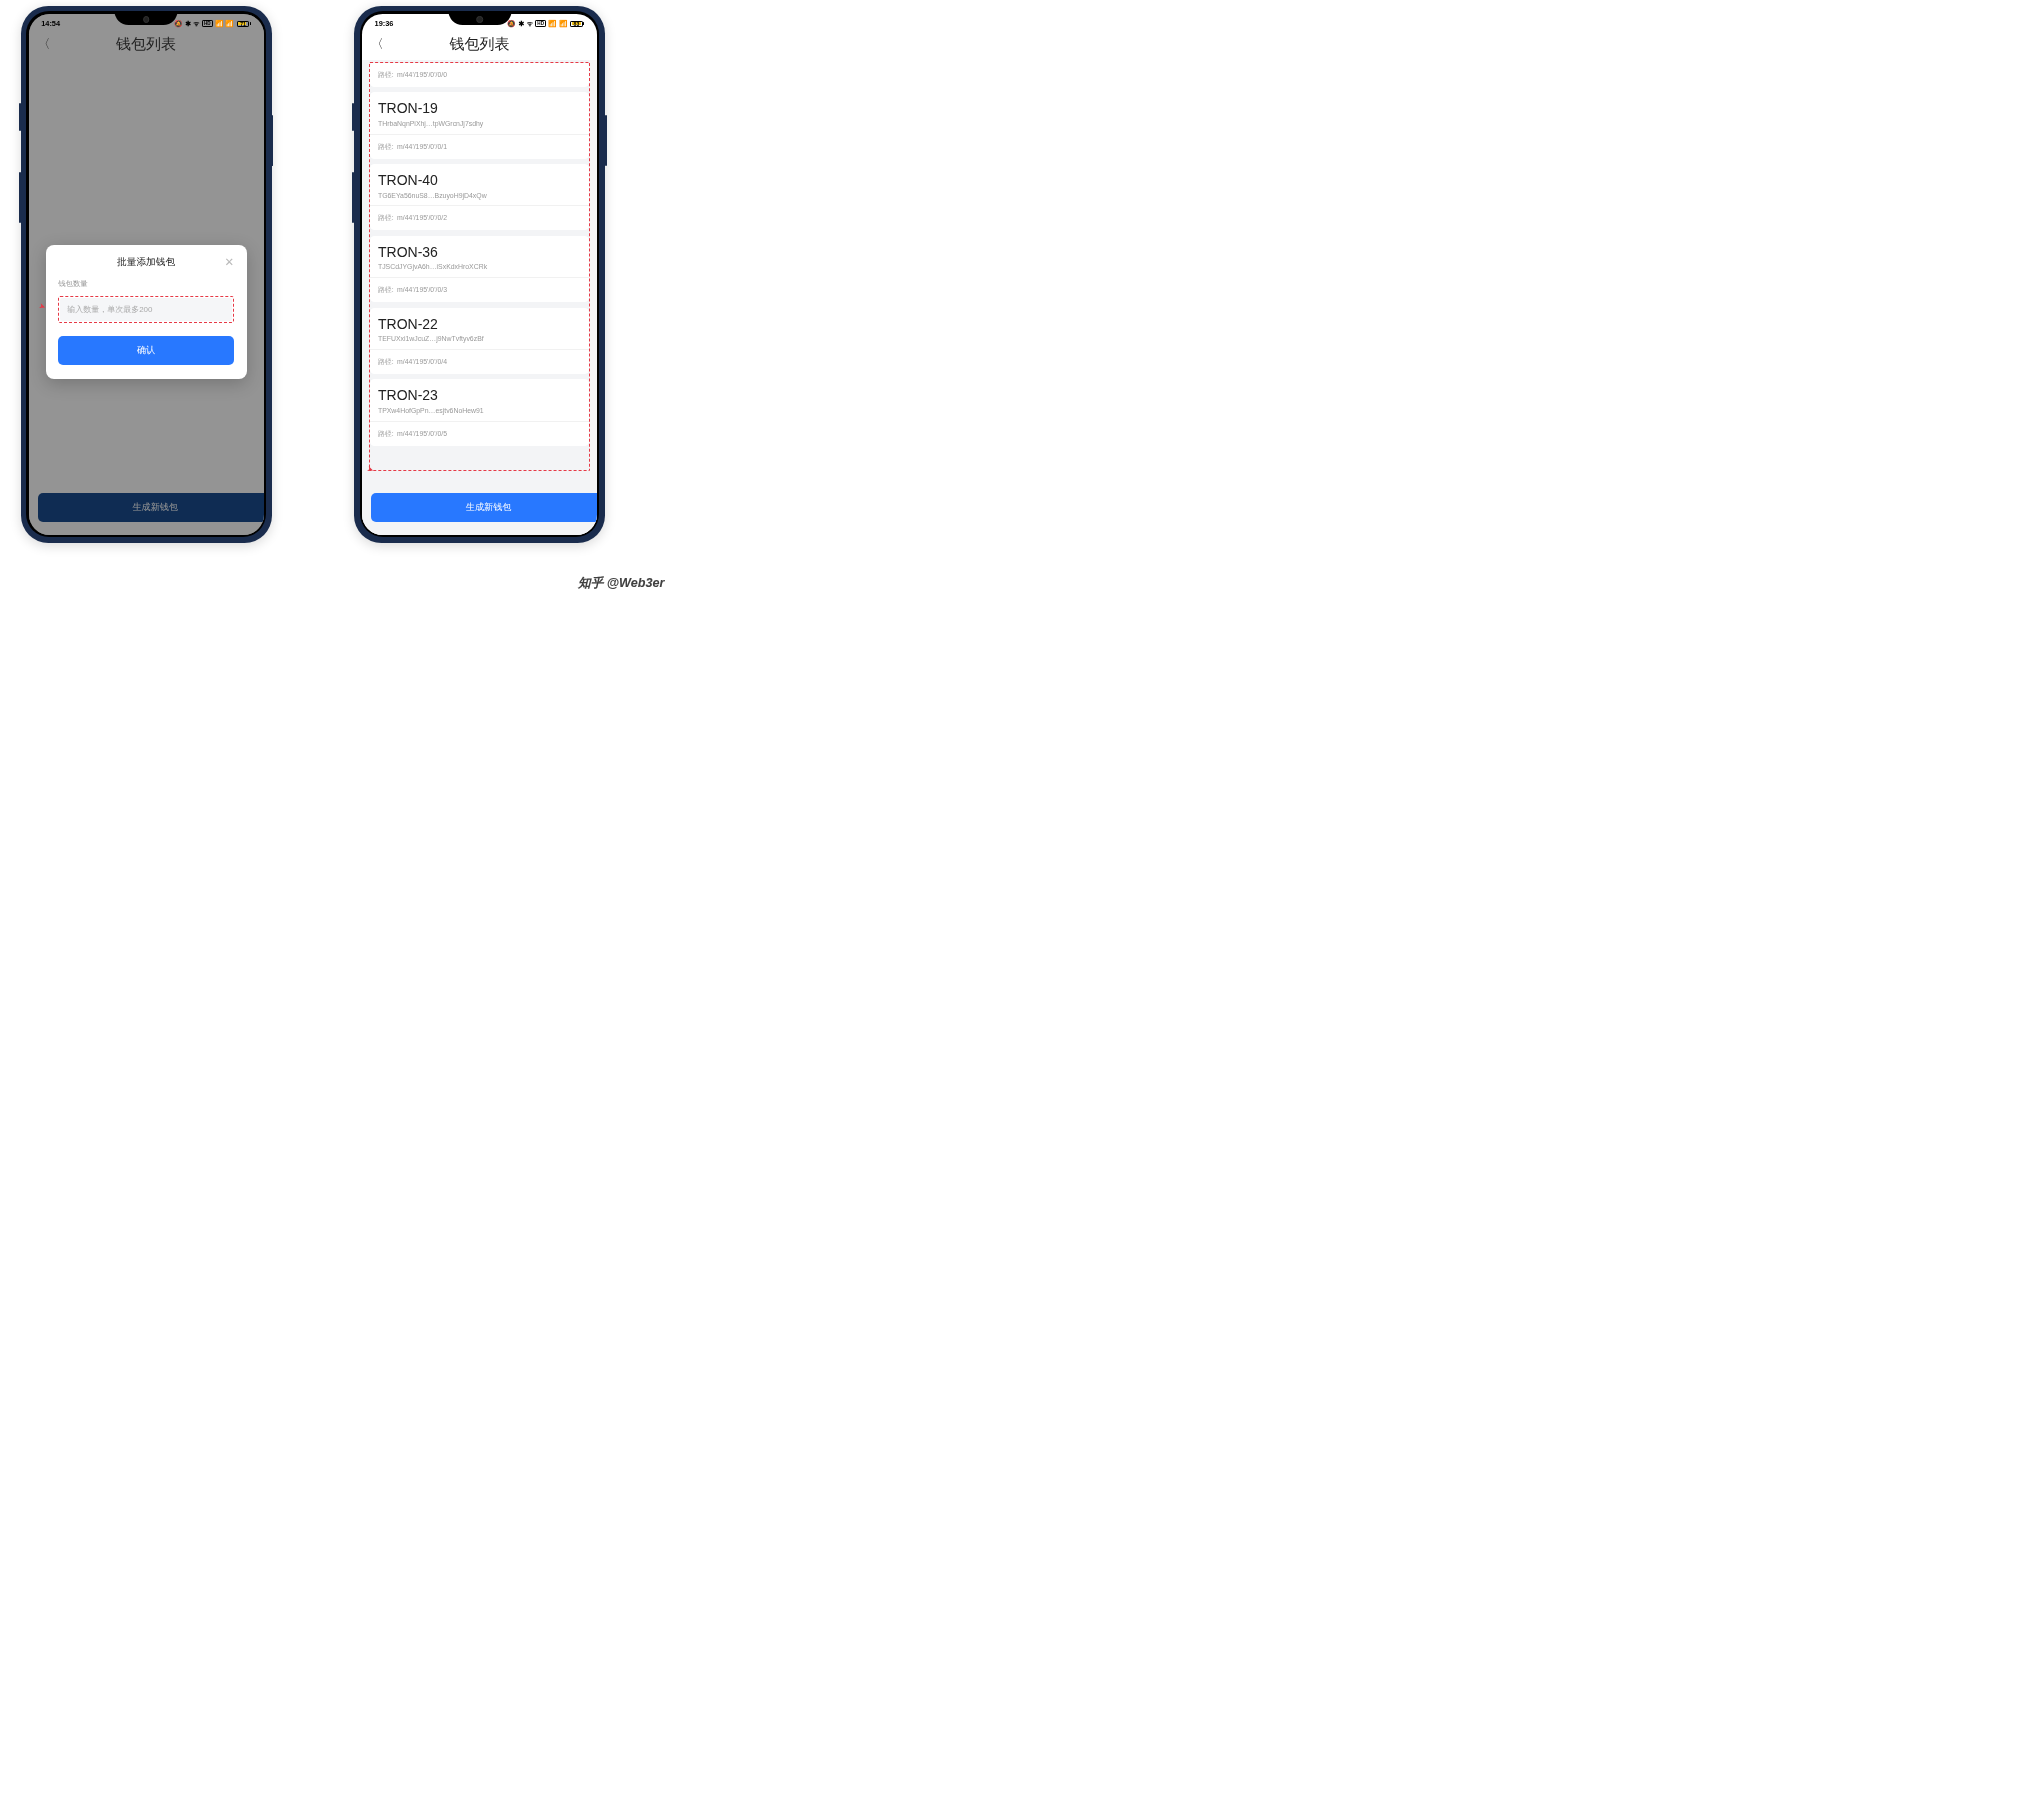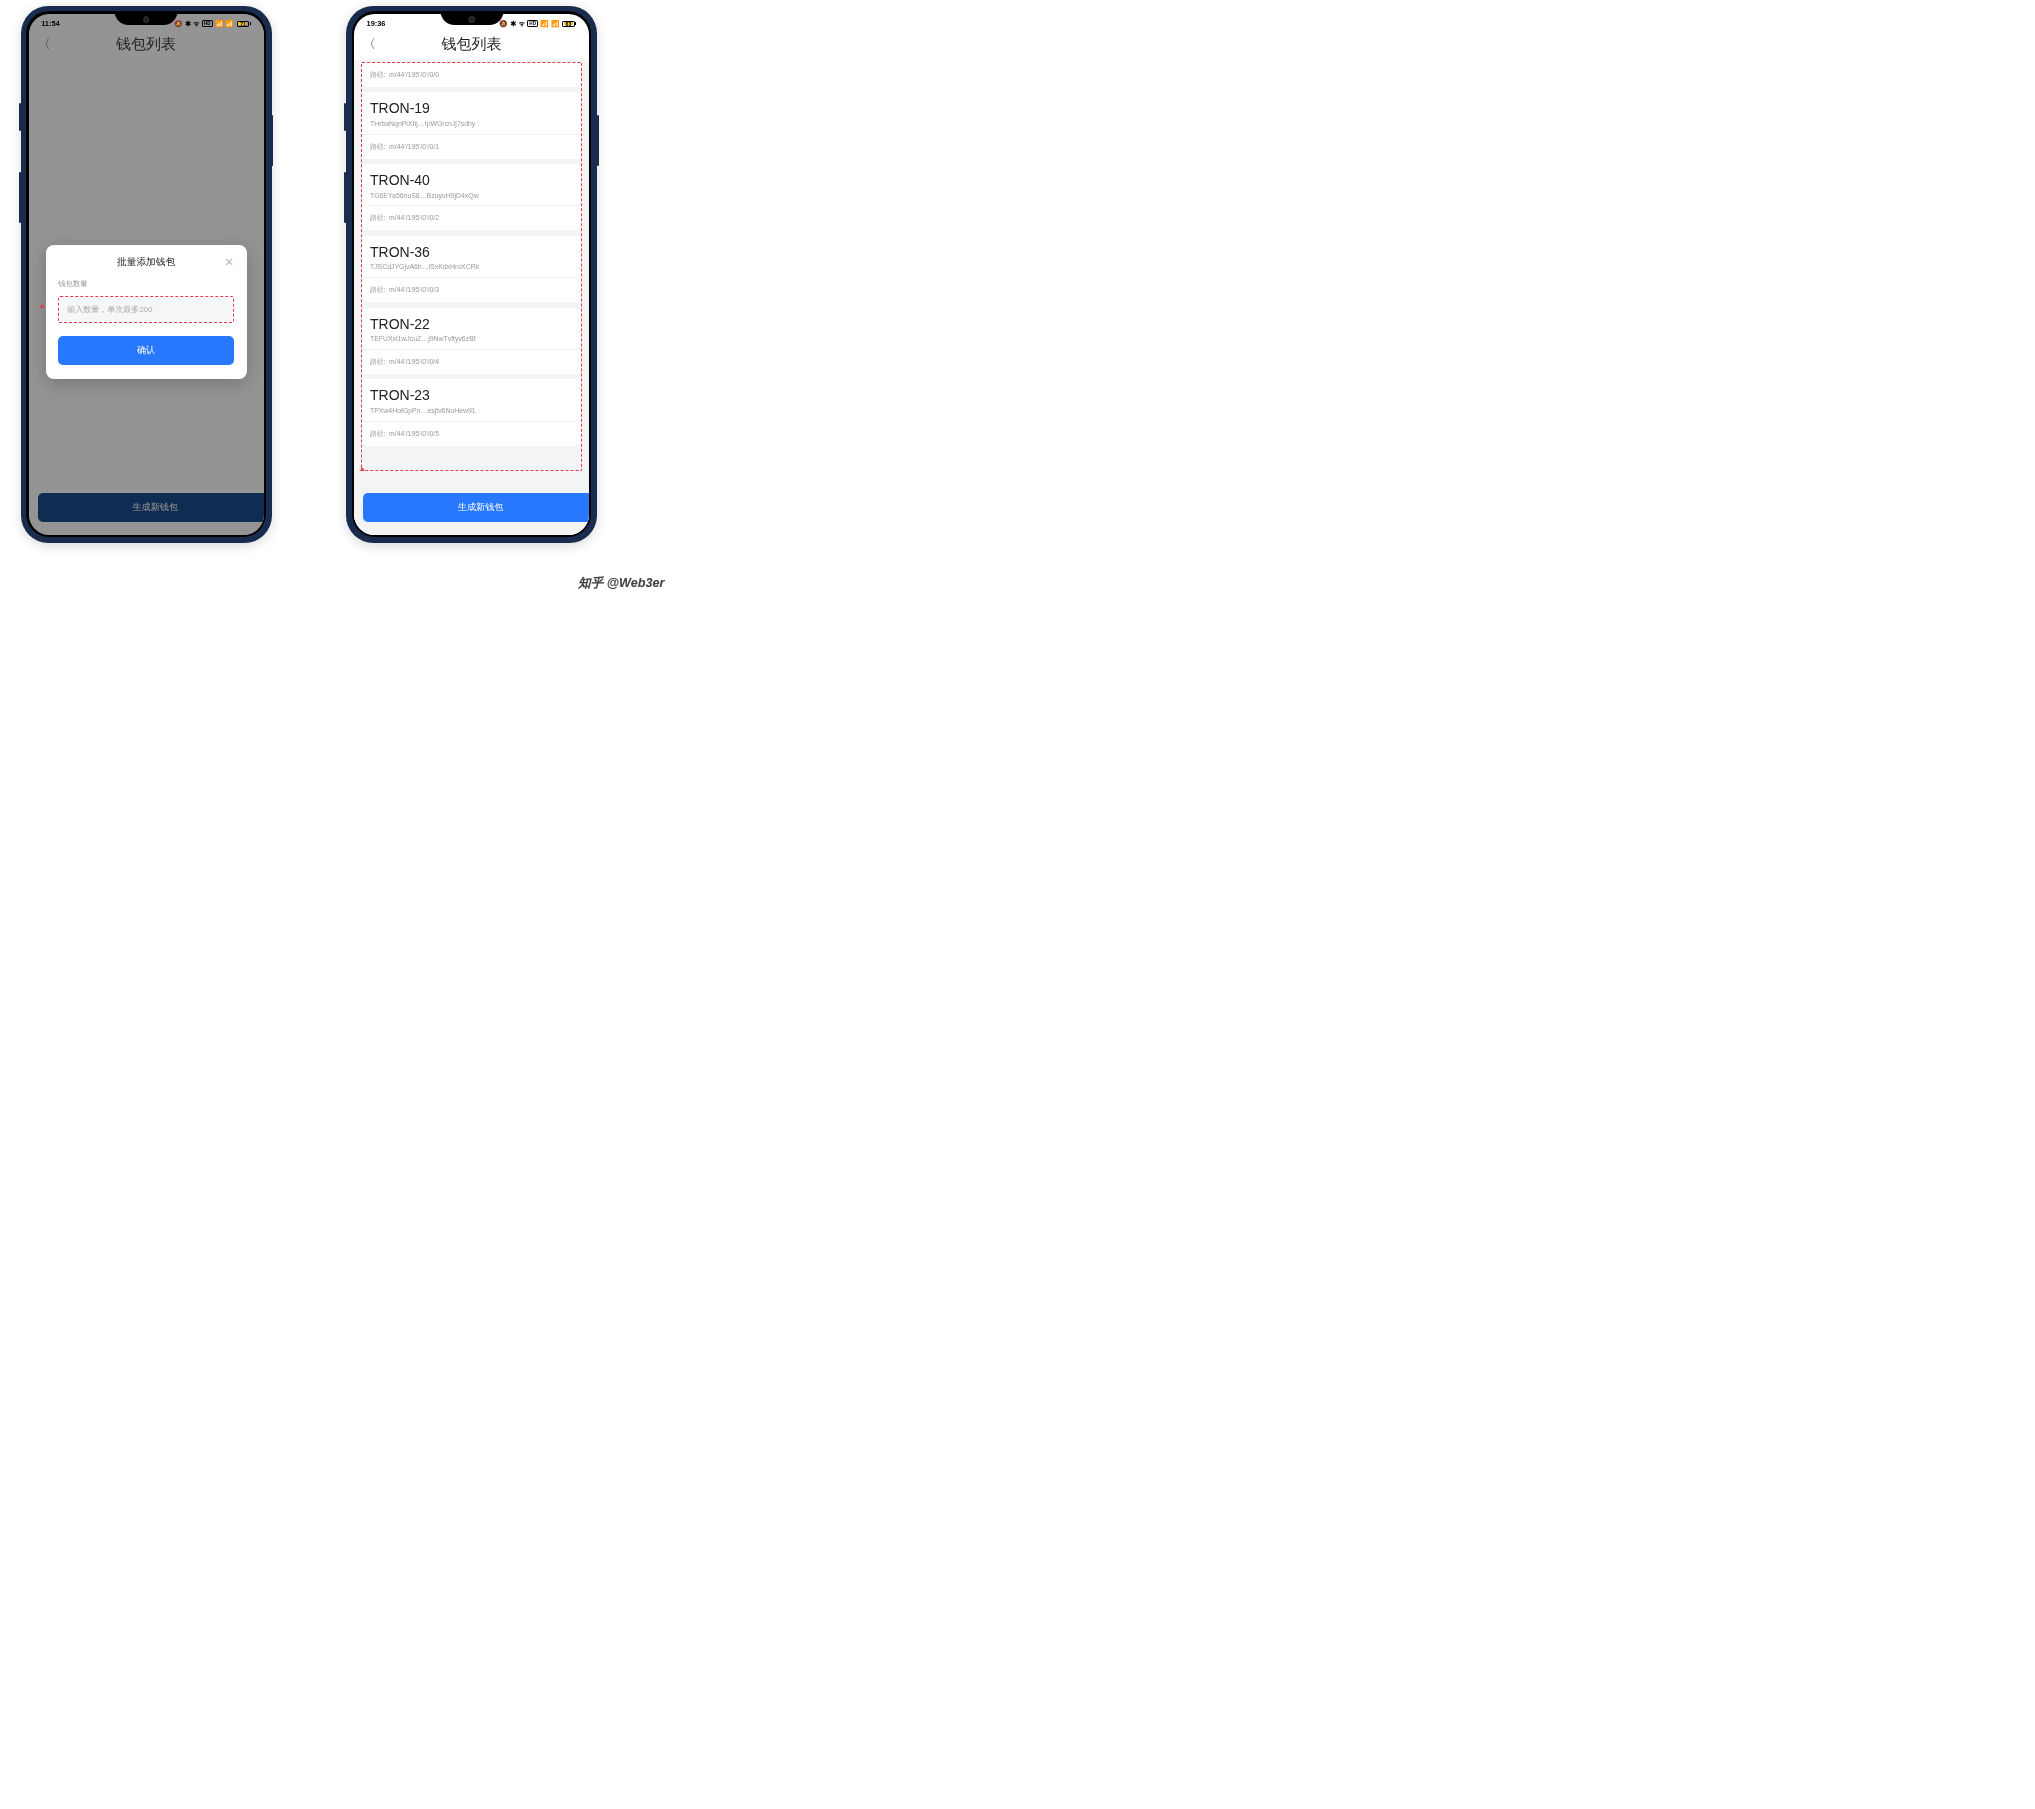--- a/index.html
+++ b/index.html
@@ -4,21 +4,21 @@
 <style>
 * { margin:0; padding:0; box-sizing:border-box; font-family:-apple-system,"PingFang SC","Helvetica Neue",sans-serif; }
 body { background:#fff; width:678px; height:603px; position:relative; }
 
 .phone {
   position:absolute; width:251px; height:537px;
   background:#1a2c4d; border-radius:27.4px; padding:5.7px;
   box-shadow:0 2.3px 11.4px rgba(0,0,0,0.15);
 }
 .phone.left { left:20.6px; top:5.7px; }
-.phone.right { left:346px; top:5.7px; }
+.phone.right { left:354px; top:5.7px; }
 .phone-inner { width:100%; height:100%; background:#000; border-radius:23px; padding:2.3px; position:relative; }
 .screen { width:100%; height:100%; background:#fff; border-radius:20.6px; overflow:hidden; position:relative; }
 .notch {
   position:absolute; top:0; left:50%; transform:translateX(-50%);
   width:63px; height:13.7px; background:#000;
   border-radius:0 0 31px 31px; z-index:50;
 }
 .notch::after{
   content:''; position:absolute; left:50%; top:5.1px; transform:translateX(-50%);
   width:4.6px; height:4.6px; background:#222; border-radius:50%; border:0.6px solid #333;
@@ -106,21 +106,21 @@
 <body>
 
 <div class="phone left">
   <div class="side-btn l1"></div>
     <div class="side-btn l2"></div>
     <div class="side-btn r1"></div>
   <div class="phone-inner">
       <div class="notch"></div>
     <div class="screen">
       <div class="statusbar" style="position:relative;z-index:40;">
-        <span>11:54</span>
+        <span>14:54</span>
         <span class="right">
           <span>🔕</span>
           <span>✱</span>
           <span>ᯤ</span>
           <span style="border:0.6px solid #000;border-radius:1.1px;font-size:4.6px;padding:0 1.1px;">HD</span>
           <span>📶</span>
           <span>📶</span>
           <span class="battery">
             <span class="battery-body">
                 <span class="battery-fill" style="width:71%"></span>

